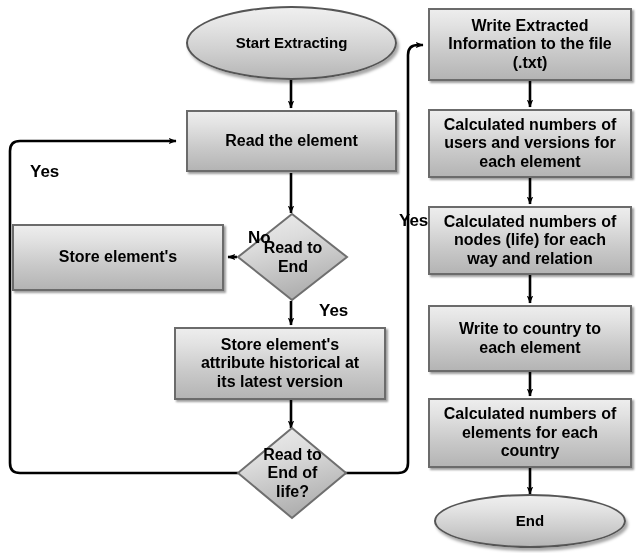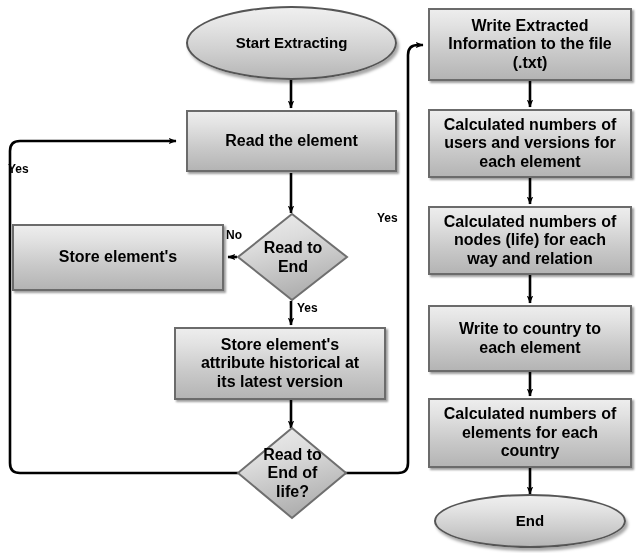--- a/index.html
+++ b/index.html
@@ -52,24 +52,25 @@
   }
   .decision .dia-label {
     position: relative;
     z-index: 2;
     width: 78%;
   }
   .edge-label {
     position: absolute;
     font-family: "Liberation Sans", sans-serif;
     font-weight: bold;
-    font-size: 12px;
+    font-size: 17px;
     color: #000000;
     z-index: 4;
     white-space: nowrap;
+    margin-left: 22px;
   }
   .fs14 { font-size: 16px; }
   .fs15 { font-size: 15px; }
 </style>
 </head>
 <body>
 
 <div id="canvas">
 
   <svg id="wires" viewBox="0 0 640 553" xmlns="http://www.w3.org/2000/svg">

